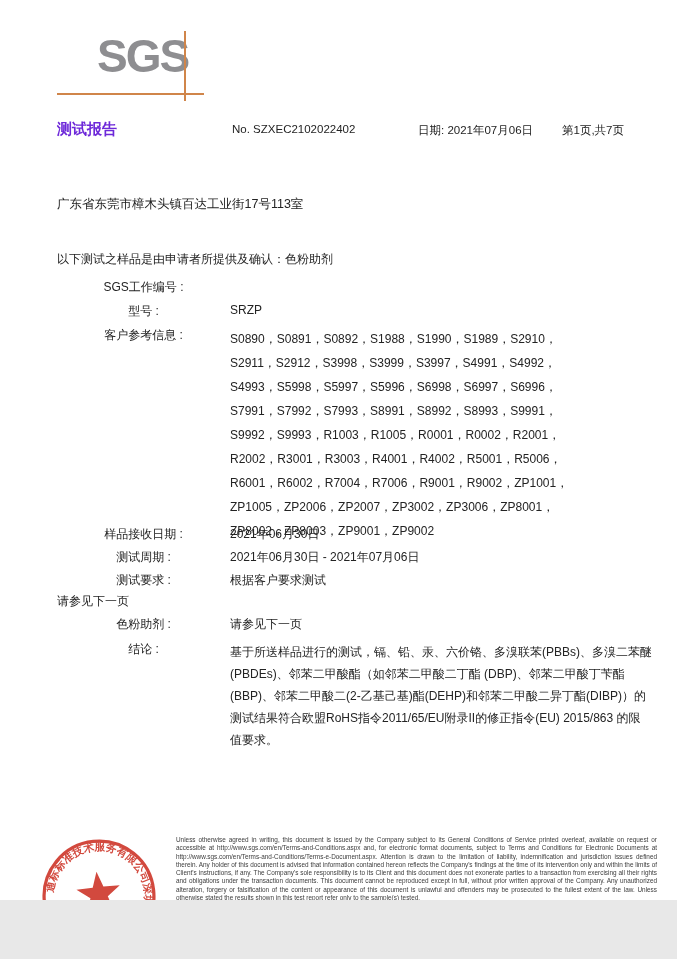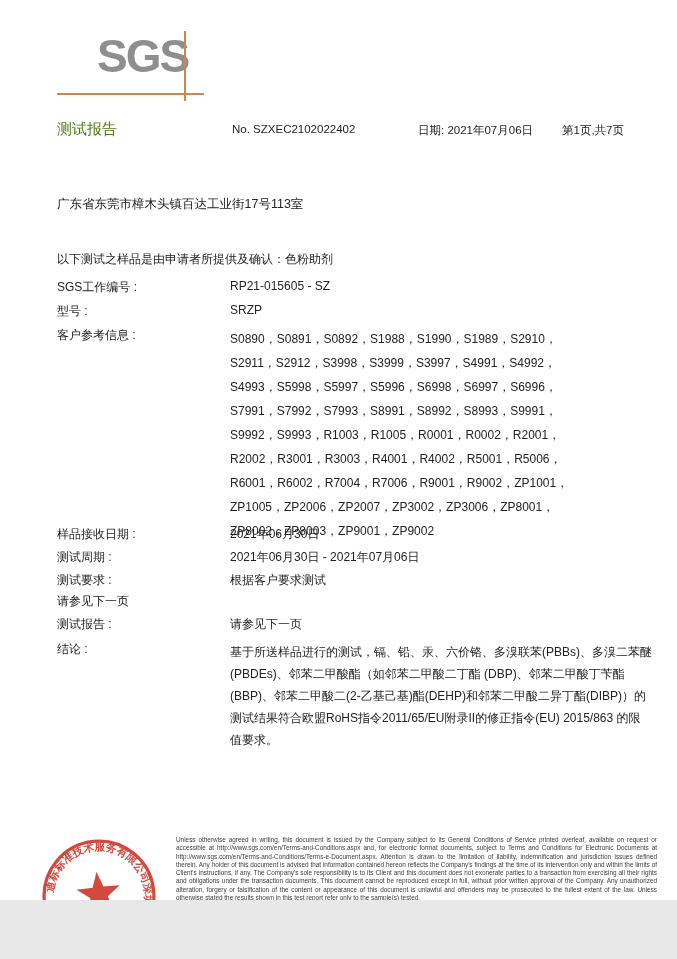--- a/index.html
+++ b/index.html
@@ -4,30 +4,30 @@
 <style>
   html,body{margin:0;padding:0;background:#e8e8e8;}
   #page{position:relative;width:677px;height:900px;background:#ffffff;margin:0 auto;
         font-family:"Liberation Sans","DejaVu Sans",sans-serif;color:#232323;overflow:hidden;}
   
   .logo-text{position:absolute;left:97px;top:33px;font-size:46px;font-weight:bold;
              letter-spacing:-2px;color:#8e8e91;line-height:1;}
   .logo-hline{position:absolute;left:57px;top:93px;width:147px;height:2px;background:#d0854a;}
   .logo-vline{position:absolute;left:184px;top:31px;width:2px;height:70px;background:#d0854a;}
   
-  .doc-title{position:absolute;left:57px;top:120px;font-size:15px;font-weight:normal;color:#4d7c0f;}
+  .doc-title{position:absolute;left:57px;top:120px;font-size:15px;font-weight:bold;color:#6d28d9;}
   .report-no{position:absolute;left:232px;top:123px;font-size:11.5px;text-align:center;}
   .report-date{position:absolute;left:418px;top:123px;font-size:11.5px;}
   .report-pages{position:absolute;left:562px;top:123px;font-size:11.5px;}
   .company{position:absolute;left:57px;top:168px;font-size:12.5px;}
   .address{position:absolute;left:57px;top:196px;font-size:12.5px;}
   .sample-stmt{position:absolute;left:57px;top:251px;font-size:12px;}
   
   .row{position:absolute;left:57px;width:595px;display:flex;font-size:12px;}
-  .row .lbl{width:173px;flex:none;}
+  .row .lbl{width:173px;flex:none;text-align:center;}
   .row .val{flex:1;}
   .codes-line{line-height:24px;white-space:nowrap;}
   .conclusion-text{width:420px;line-height:22px;}
   
   .legal{position:absolute;left:176px;top:836px;width:481px;font-size:6.4px;
          line-height:8.3px;text-align:justify;color:#3c3c3c;}
   .attention{position:absolute;left:176px;top:903px;width:481px;font-size:6.4px;
              line-height:7.4px;font-weight:bold;color:#e87120;}
   .addr-block{position:absolute;left:176px;top:916px;width:486px;border-top:1px solid #9a9a9a;
               border-left:1px solid #9a9a9a;border-bottom:2px solid #e0622f;}
@@ -54,21 +54,20 @@
   <div class="report-no">No. SZXEC2102022402</div>
   <div class="report-date">日期: 2021年07月06日</div>
   <div class="report-pages">第1页,共7页</div>
 
   <div class="address">广东省东莞市樟木头镇百达工业街17号113室</div>
 
   <div class="sample-stmt">以下测试之样品是由申请者所提供及确认：色粉助剂</div>
 
   <div class="row" style="top:279px">
     <div class="lbl">SGS工作编号 :</div>
-    <div class="val">RP21-015605 - SZ</div>
   </div>
   <div class="row" style="top:303px">
     <div class="lbl">型号 :</div>
     <div class="val">SRZP</div>
   </div>
 
   <div class="row" style="top:327px">
     <div class="lbl">客户参考信息 :</div>
     <div class="val">
       <div class="codes-line">S0890，S0891，S0892，S1988，S1990，S1989，S2910，</div>
@@ -92,21 +91,21 @@
     <div class="val">2021年06月30日 - 2021年07月06日</div>
   </div>
   <div class="row" style="top:572px">
     <div class="lbl">测试要求 :</div>
     <div class="val">根据客户要求测试</div>
   </div>
   <div class="row" style="top:593px">
     <div class="val">请参见下一页</div>
   </div>
   <div class="row" style="top:616px">
-    <div class="lbl">测试报告 :</div>
+    <div class="lbl">色粉助剂 :</div>
     <div class="val">请参见下一页</div>
   </div>
 
   <div class="row" style="top:641px">
     <div class="lbl">结论 :</div>
     <div class="val conclusion-text">基于所送样品进行的测试，镉、铅、汞、六价铬、多溴联苯(PBBs)、多溴二苯醚(PBDEs)、邻苯二甲酸酯（如邻苯二甲酸二丁酯 (DBP)、邻苯二甲酸丁苄酯(BBP)、邻苯二甲酸二(2-乙基己基)酯(DEHP)和邻苯二甲酸二异丁酯(DIBP)）的测试结果符合欧盟RoHS指令2011/65/EU附录II的修正指令(EU) 2015/863 的限值要求。</div>
   </div>
 
   <div class="legal">Unless otherwise agreed in writing, this document is issued by the Company subject to its General Conditions of Service printed overleaf, available on request or accessible at http://www.sgs.com/en/Terms-and-Conditions.aspx and, for electronic format documents, subject to Terms and Conditions for Electronic Documents at http://www.sgs.com/en/Terms-and-Conditions/Terms-e-Document.aspx. Attention is drawn to the limitation of liability, indemnification and jurisdiction issues defined therein. Any holder of this document is advised that information contained hereon reflects the Company's findings at the time of its intervention only and within the limits of Client's instructions, if any. The Company's sole responsibility is to its Client and this document does not exonerate parties to a transaction from exercising all their rights and obligations under the transaction documents. This document cannot be reproduced except in full, without prior written approval of the Company. Any unauthorized alteration, forgery or falsification of the content or appearance of this document is unlawful and offenders may be prosecuted to the fullest extent of the law. Unless otherwise stated the results shown in this test report refer only to the sample(s) tested.</div>
   <div class="attention">Attention: To check the authenticity of testing /inspection report &amp; certificate, please contact us at telephone: (86-755)8307 1443, or email: CN.Doccheck@sgs.com</div>

